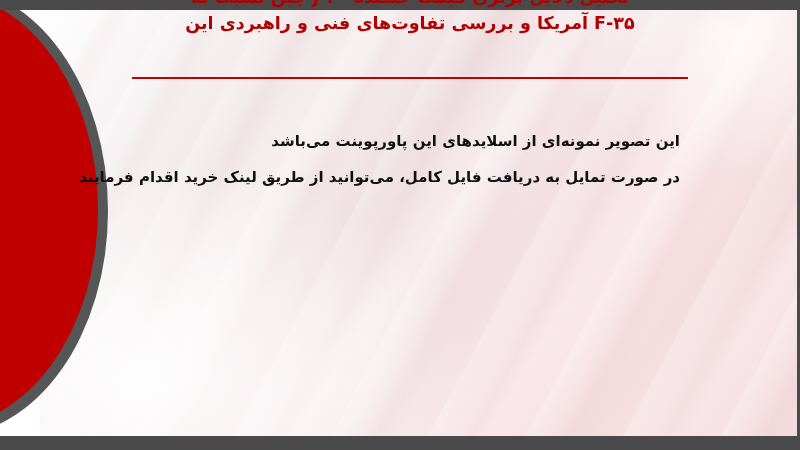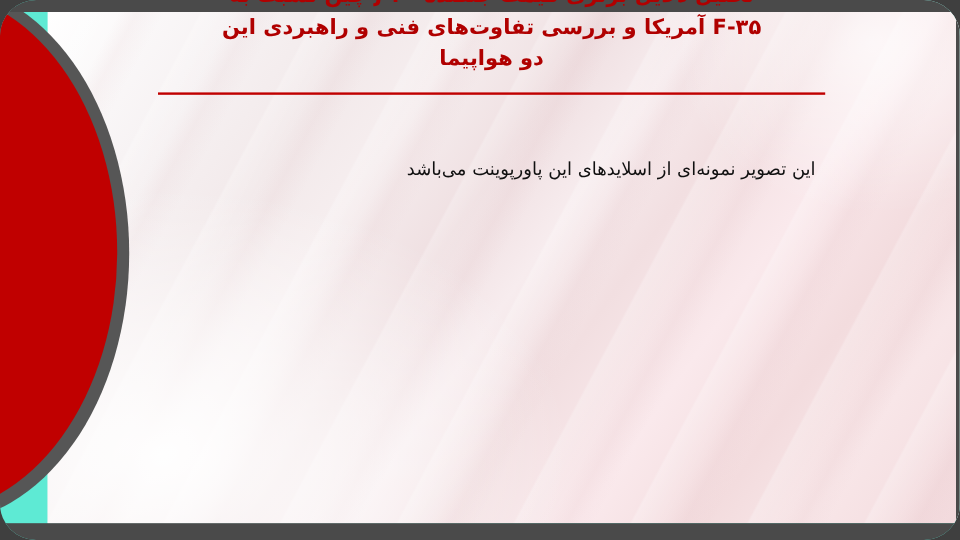--- a/index.html
+++ b/index.html
@@ -12,22 +12,21 @@
     height: 450px;
     overflow: hidden;
     font-family: "DejaVu Sans", sans-serif;
   }
 
   #slide {
     position: relative;
     width: 800px;
     height: 450px;
     overflow: hidden;
-    background: #5eead4;
-    border-radius: 30px;
+    background: #ffffff;
   }
 
   
   .frame-top {
     position: absolute;
     left: 0; top: 0;
     width: 800px; height: 10px;
     background: #4a4a4a;
     z-index: 6;
   }
@@ -178,21 +177,21 @@
     position: absolute;
     right: 120px;
     top: 123px;
     width: 600px;
     direction: rtl;
     text-align: right;
   }
   .body-line {
     font-family: "DejaVu Sans", sans-serif;
     font-size: 15px;
-    font-weight: normal;
+    font-weight: bold;
     color: #101010;
     line-height: 36px;
     white-space: nowrap;
   }
 </style>
 </head>
 <body>
 
 <div id="slide">
 
@@ -206,23 +205,23 @@
 
   <div class="frame-top"></div>
   <div class="frame-bottom"></div>
   <div class="frame-right"></div>
 
   <div class="content">
 
     <div class="title-block">
       <div class="title-line">تحلیل دلایل برتری قیمت جنگنده ۲۰-J چین نسبت به</div>
       <div class="title-line">۳۵-F آمریکا و بررسی تفاوت‌های فنی و راهبردی این</div>
-      <div class="title-line">دو هواپیما</div>
     </div>
 
     <div class="title-rule"></div>
 
     <div class="body-block">
       <div class="body-line">این تصویر نمونه‌ای از اسلایدهای این پاورپوینت می‌باشد</div>
+      <div class="body-line">در صورت تمایل به دریافت فایل کامل، می‌توانید از طریق لینک خرید اقدام فرمایید</div>
     </div>
 
   </div>
 </div>
 
 </body></html>

